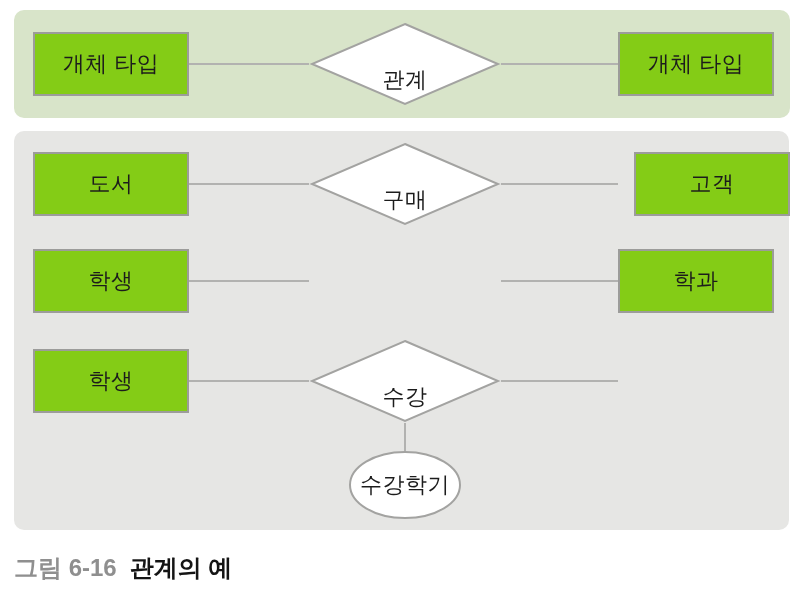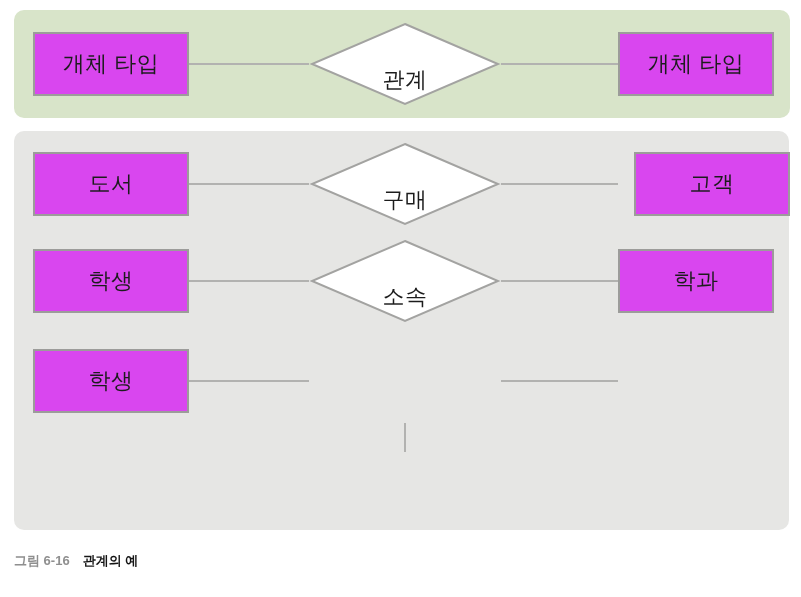--- a/index.html
+++ b/index.html
@@ -5,42 +5,42 @@
   html,body{margin:0;padding:0;background:#ffffff;}
   .stage{
     position:relative;width:801px;height:597px;background:#ffffff;
     font-family:"Liberation Sans","DejaVu Sans",sans-serif;overflow:hidden;
   }
   .panel{position:absolute;border-radius:10px;}
   .panel.green{left:14px;top:10px;width:776px;height:108px;background:#d8e4c9;}
   .panel.gray{left:14px;top:131px;width:775px;height:399px;background:#e6e6e4;}
 
   .entity{
-    position:absolute;width:156px;height:64px;background:#d946ef;
+    position:absolute;width:156px;height:64px;background:#84cc16;
     border:2px solid #9c9c9a;box-sizing:border-box;
     display:flex;align-items:center;justify-content:center;
   }
   .node-label{font-size:22px;color:#1c1c1c;letter-spacing:0.5px;white-space:nowrap;}
 
   .conn{position:absolute;height:2px;background:#b2b2b0;}
   .conn.vert{width:2px;}
 
   .diamond-wrap{position:absolute;width:192px;height:84px;}
   .diamond-wrap svg{position:absolute;left:0;top:0;}
   .diamond-wrap polygon{fill:#ffffff;stroke:#a3a3a1;stroke-width:2;}
   .diamond-label{position:absolute;left:0;top:16px;width:100%;height:100%;
     display:flex;align-items:center;justify-content:center;}
 
   .ellipse-wrap{position:absolute;left:348px;top:450px;width:114px;height:70px;}
   .ellipse-wrap svg{position:absolute;left:0;top:0;}
   .ellipse-wrap ellipse{fill:#ffffff;stroke:#a3a3a1;stroke-width:2;}
   .ellipse-label{position:absolute;left:0;top:0;width:100%;height:100%;
     display:flex;align-items:center;justify-content:center;}
 
-  .caption{position:absolute;left:14px;top:552px;font-size:13px;font-weight:bold;white-space:nowrap;}
+  .caption{position:absolute;left:14px;top:552px;font-size:24px;font-weight:bold;white-space:nowrap;}
   .caption .cap-label{color:#8f8f8f;}
   .caption .cap-title{color:#141414;margin-left:13px;}
 </style>
 </head>
 <body>
 
 <div class="stage">
 
   <div class="panel green"></div>
   <div class="panel gray"></div>
@@ -72,36 +72,42 @@
   </div>
   <div class="conn" style="left:501px;top:183px;width:117px;"></div>
   <div class="entity" style="left:618px;top:152px;margin-left:16px;">
     <span class="node-label">고객</span>
   </div>
 
   <div class="entity" style="left:33px;top:249px;">
     <span class="node-label">학생</span>
   </div>
   <div class="conn" style="left:189px;top:280px;width:120px;"></div>
-  <div class="diamond-wrap" style="left:309px;top:239px;">
-    <svg width="192" height="84" viewBox="0 0 192 84">
-      <polygon points="96,2 189,42 96,82 3,42"></polygon>
-    </svg>
-    <span class="node-label diamond-label">소속</span>
-  </div>
   <div class="conn" style="left:501px;top:280px;width:117px;"></div>
   <div class="entity" style="left:618px;top:249px;justify-content:center;">
     <span class="node-label">학과</span>
   </div>
 
   <div class="entity" style="left:33px;top:349px;">
     <span class="node-label">학생</span>
   </div>
   <div class="conn" style="left:189px;top:380px;width:120px;"></div>
+  <div class="diamond-wrap" style="left:309px;top:339px;">
+    <svg width="192" height="84" viewBox="0 0 192 84">
+      <polygon points="96,2 189,42 96,82 3,42"></polygon>
+    </svg>
+    <span class="node-label diamond-label">수강</span>
+  </div>
   <div class="conn" style="left:501px;top:380px;width:117px;"></div>
 
   <div class="conn vert" style="left:404px;top:423px;height:29px;"></div>
+  <div class="ellipse-wrap">
+    <svg width="114" height="70" viewBox="0 0 114 70">
+      <ellipse cx="57" cy="35" rx="55" ry="33"></ellipse>
+    </svg>
+    <span class="node-label ellipse-label">수강학기</span>
+  </div>
 
   <div class="caption">
     <span class="cap-label">그림 6-16</span><span class="cap-title">관계의 예</span>
   </div>
 
 </div>
 
 </body></html>

